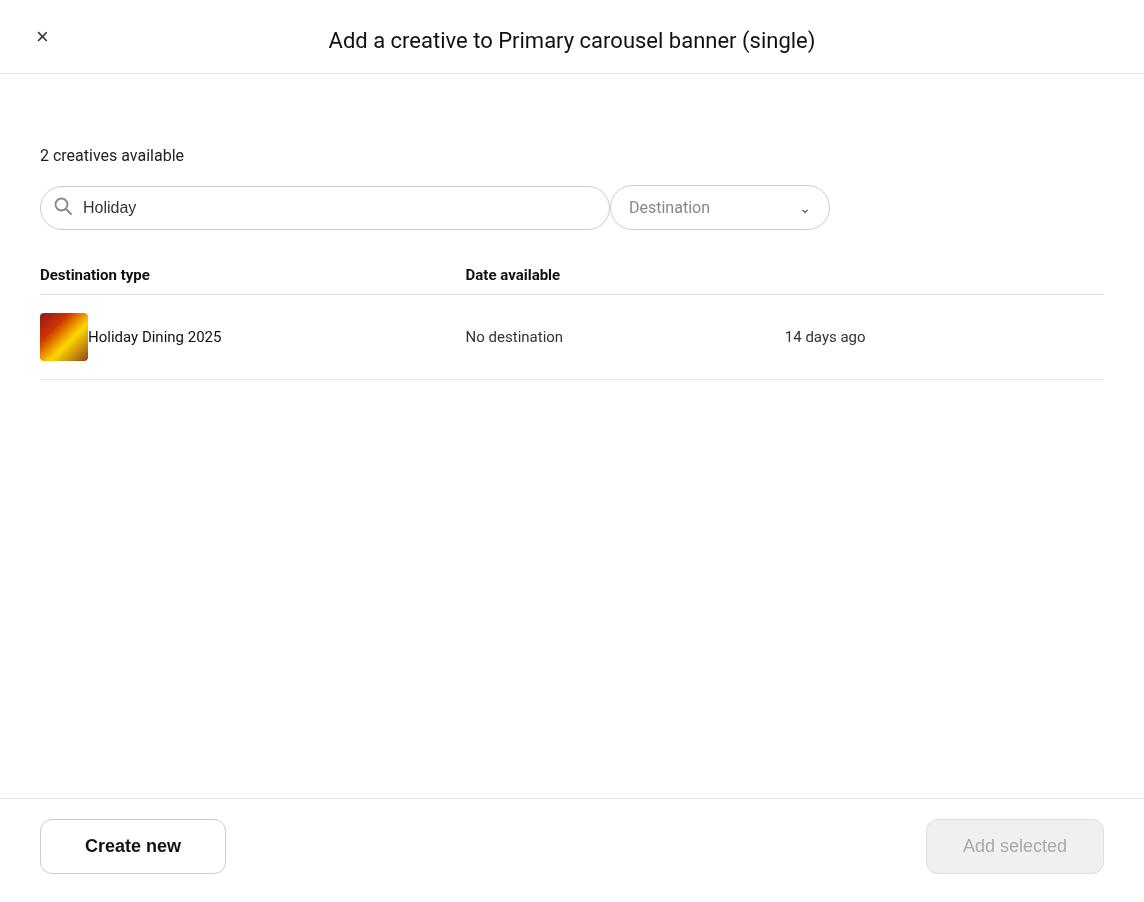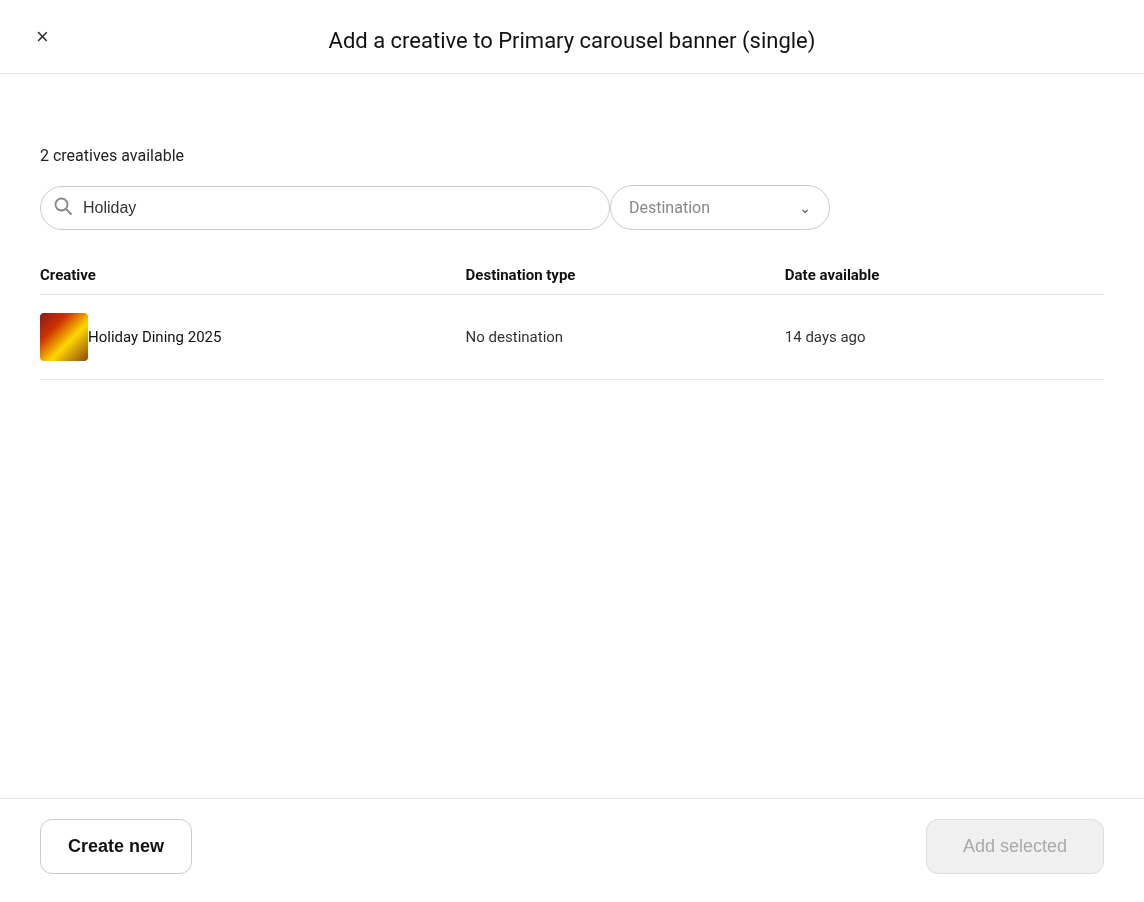--- a/index.html
+++ b/index.html
@@ -189,21 +189,21 @@
 
     .modal-footer {
       display: flex;
       align-items: center;
       justify-content: space-between;
       padding: 20px 40px 28px;
       border-top: 1px solid #e5e5e5;
     }
 
     .btn-create-new {
-      padding: 16px 27px;
+      padding: 16px 44px;
       border: 1.5px solid #ccc;
       border-radius: 12px;
       background: #fff;
       font-size: 18px;
       font-weight: 700;
       color: #111;
       cursor: pointer;
     }
 
     .btn-add-selected {
@@ -241,21 +241,20 @@
         </span>
         <input class="search-input" type="text" value="Holiday" style="">
       </div>
       <div class="destination-select">
         <span>Destination</span>
         <span class="chevron-down">⌄</span>
       </div>
     </div>
 
     <div class="table-header">
-      <div class="table-header-cell">Creative</div>
       <div class="table-header-cell">Destination type</div>
       <div class="table-header-cell">Date available</div>
     </div>
 
     <div class="table-row" id="row-1">
       <div class="creative-cell">
         <div class="creative-thumb thumb-dining"></div>
         <span class="creative-name">Holiday Dining 2025</span>
       </div>
       <div class="dest-type-cell">No destination</div>

